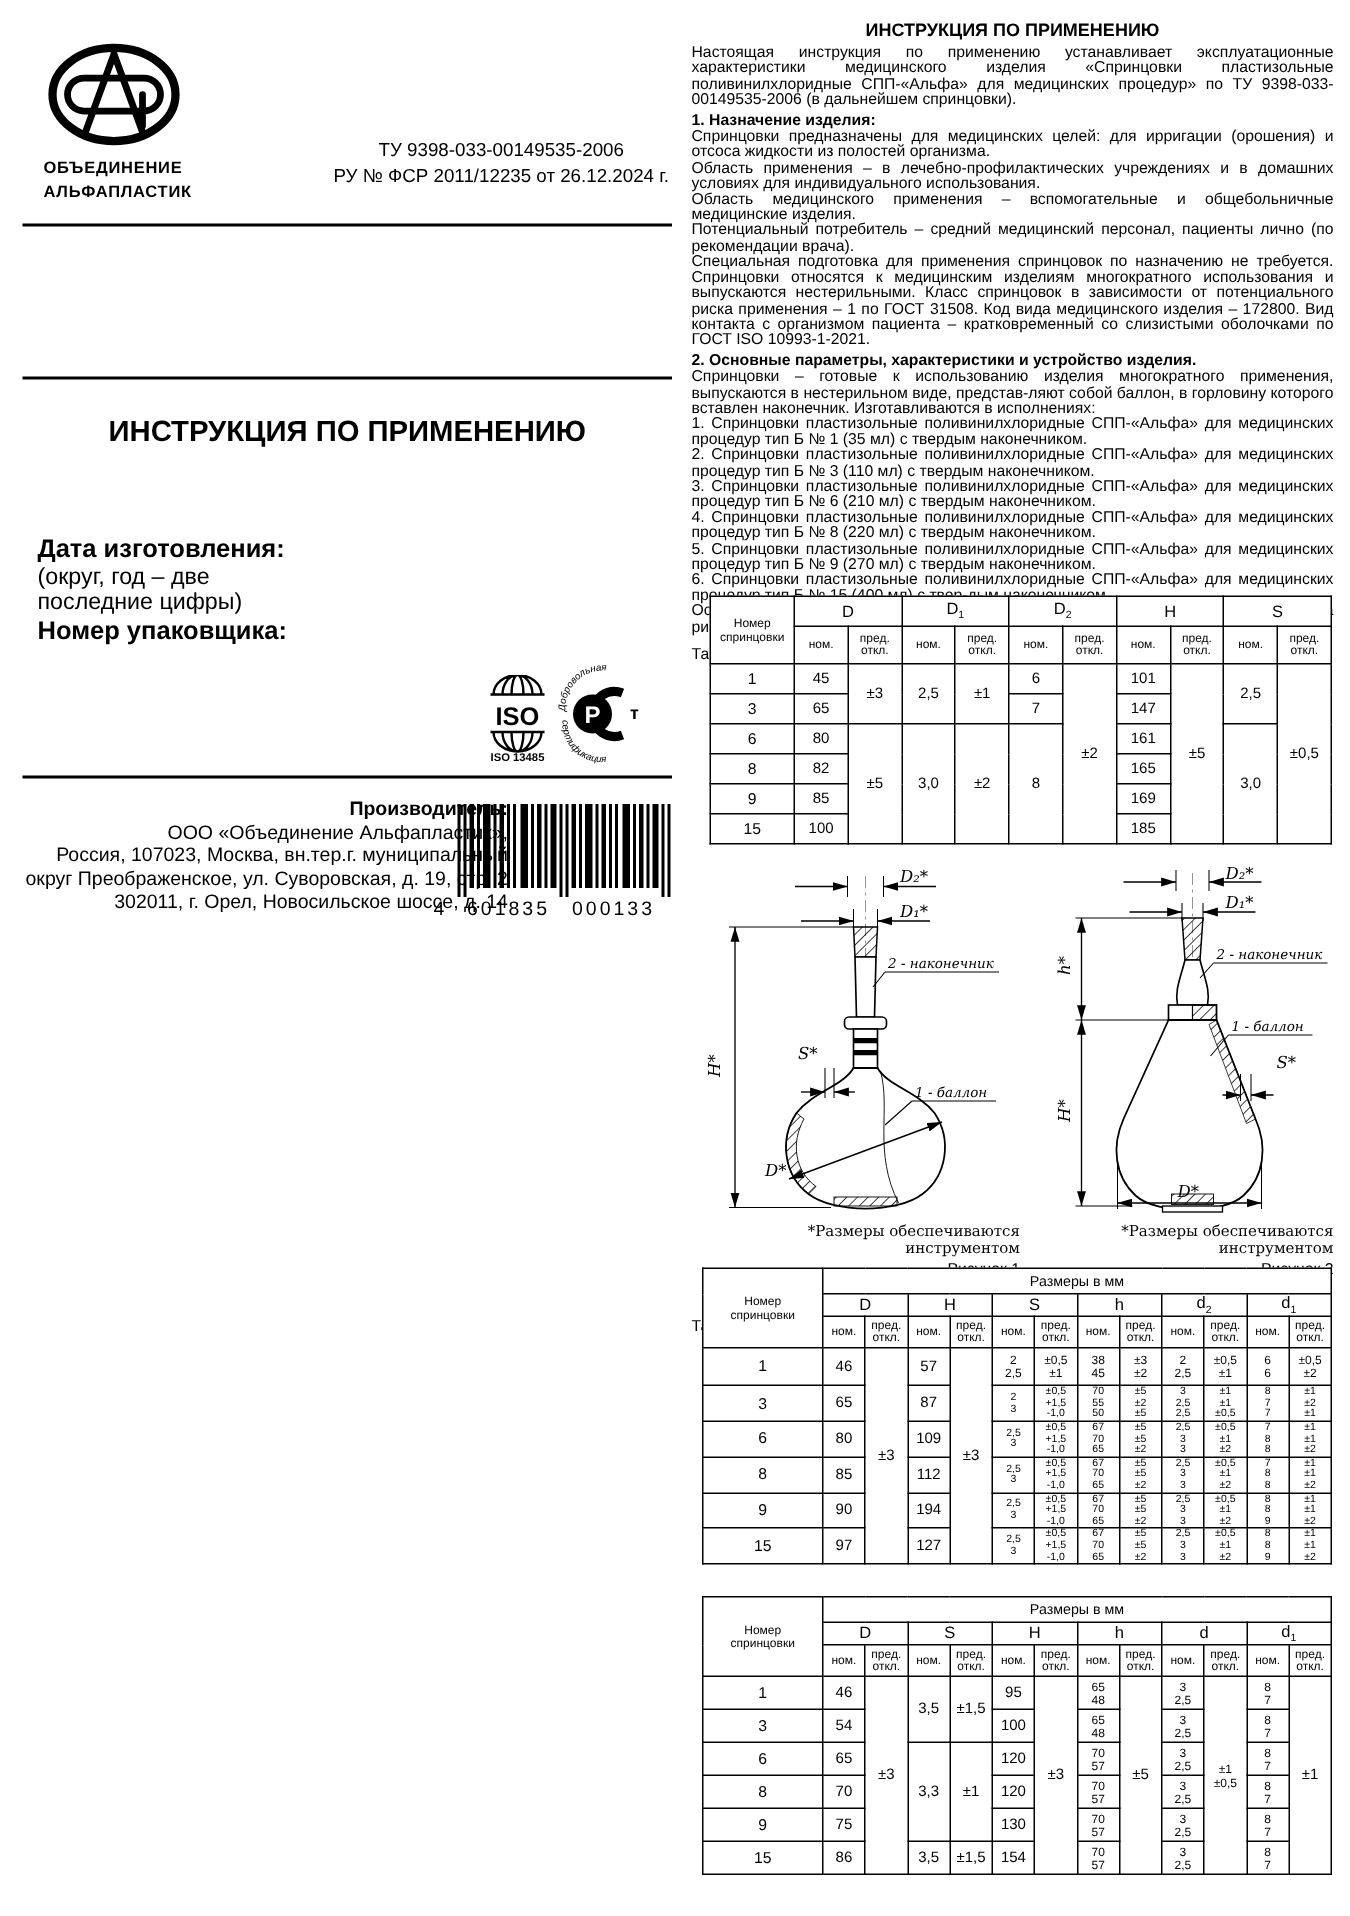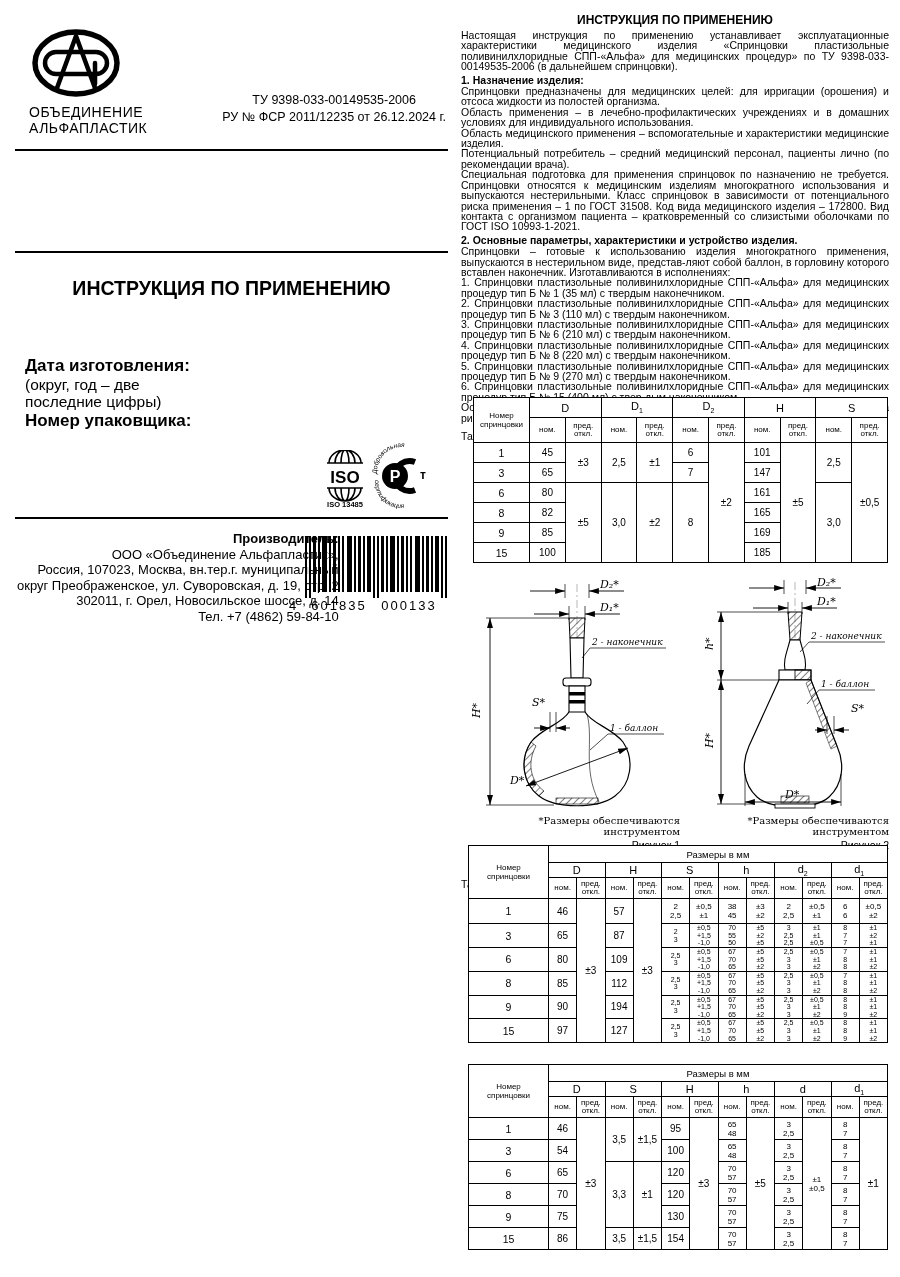--- a/index.html
+++ b/index.html
@@ -1,21 +1,21 @@
 <!DOCTYPE html>
 <html><head>
 <meta charset="utf-8">
 <style>
   html,body{margin:0;padding:0;background:#fff;}
   body{width:900px;height:1277px;position:relative;font-family:"Liberation Sans",sans-serif;color:#000;}
   .abs{position:absolute;}
   .left-col{position:absolute;left:15px;top:0;width:433px;height:1277px;}
   .right-col{position:absolute;left:461px;top:0;width:428px;height:1277px;}
   .rule{position:absolute;left:0;right:0;height:2px;background:#000;}
-  .brand{font-size:14px;font-weight:normal;line-height:16px;letter-spacing:.5px;}
+  .brand{font-size:11px;font-weight:bold;line-height:16px;letter-spacing:.5px;}
   .reg{font-size:12.5px;line-height:17px;text-align:center;}
   .ptitle{width:100%;text-align:center;font-weight:bold;font-size:18px;line-height:21.5px;}
   .inst-head{width:100%;text-align:center;font-weight:bold;font-size:19.5px;}
   .lbl-big{font-size:17px;font-weight:bold;}
   .note{font-size:15.5px;line-height:16.5px;}
   .manu{font-size:13px;line-height:15.5px;text-align:right;}
   .manu .b{font-weight:bold;}
   
   .rhead{width:100%;text-align:center;font-weight:bold;font-size:12px;}
   .rtext{font-size:10.5px;line-height:10.4px;text-align:justify;}
@@ -106,21 +106,20 @@
     </svg>
 
     <div class="rule" style="top:517px"></div>
 
     <div class="abs manu" style="left:2px;top:531px">
       <div class="b">Производитель:</div>
       <div>ООО «Объединение Альфапластик»,</div>
       <div>Россия, 107023, Москва, вн.тер.г. муниципальный</div>
       <div>округ Преображенское, ул. Суворовская, д. 19, стр. 2</div>
       <div>302011, г. Орел, Новосильское шоссе, д. 14</div>
-      <div>Тел. +7 (4862) 59-84-10</div>
     </div>
 
     <svg class="abs" style="left:272px;top:534px" width="162" height="80" viewBox="-16 0 162 80">
       <g fill="#000">
         <rect x="2" y="2" width="2" height="62"></rect>
           <rect x="6" y="2" width="2" height="62"></rect>
         <rect x="10" y="2" width="3" height="56"></rect>
           <rect x="15" y="2" width="2" height="56"></rect>
         <rect x="19" y="2" width="5" height="56"></rect>
           <rect x="26" y="2" width="2" height="56"></rect>
@@ -157,21 +156,21 @@
 
   <div class="right-col">
 
     <div class="abs rhead" style="top:13px">ИНСТРУКЦИЯ ПО ПРИМЕНЕНИЮ</div>
 
     <div class="abs rtext" style="top:30px;left:0;width:428px">
       <p>Настоящая инструкция по применению устанавливает эксплуатационные характеристики медицинского изделия «Спринцовки пластизольные поливинилхлоридные СПП-«Альфа» для медицинских процедур» по ТУ 9398-033-00149535-2006 (в дальнейшем спринцовки).</p>
       <div class="bh">1. Назначение изделия:</div>
       <p class="tight">Спринцовки предназначены для медицинских целей: для ирригации (орошения) и отсоса жидкости из полостей организма.</p>
       <p class="tight">Область применения – в лечебно-профилактических учреждениях и в домашних условиях для индивидуального использования.</p>
-      <p class="tight">Область медицинского применения – вспомогательные и характеристики медицинские изделия.</p>
+      <p class="tight">Область медицинского применения – вспомогательные и общебольничные медицинские изделия.</p>
       <p class="tight">Потенциальный потребитель – средний медицинский персонал, пациенты лично (по рекомендации врача).</p>
       <p class="tight">Специальная подготовка для применения спринцовок по назначению не требуется. Спринцовки относятся к медицинским изделиям многократного использования и выпускаются нестерильными. Класс спринцовок в зависимости от потенциального риска применения – 1 по ГОСТ 31508. Код вида медицинского изделия – 172800. Вид контакта с организмом пациента – кратковременный со слизистыми оболочками по ГОСТ ISO 10993-1-2021.</p>
       <div class="bh">2. Основные параметры, характеристики и устройство изделия.</div>
       <p class="tight">Спринцовки – готовые к использованию изделия многократного применения, выпускаются в нестерильном виде, представ-ляют собой баллон, в горловину которого вставлен наконечник. Изготавливаются в исполнениях:</p>
       <p class="tight">1. Спринцовки пластизольные поливинилхлоридные СПП-«Альфа» для медицинских процедур тип Б № 1 (35 мл) с твердым наконечником.</p>
       <p class="tight">2. Спринцовки пластизольные поливинилхлоридные СПП-«Альфа» для медицинских процедур тип Б № 3 (110 мл) с твердым наконечником.</p>
       <p class="tight">3. Спринцовки пластизольные поливинилхлоридные СПП-«Альфа» для медицинских процедур тип Б № 6 (210 мл) с твердым наконечником.</p>
       <p class="tight">4. Спринцовки пластизольные поливинилхлоридные СПП-«Альфа» для медицинских процедур тип Б № 8 (220 мл) с твердым наконечником.</p>
       <p class="tight">5. Спринцовки пластизольные поливинилхлоридные СПП-«Альфа» для медицинских процедур тип Б № 9 (270 мл) с твердым наконечником.</p>
       <p class="tight">6. Спринцовки пластизольные поливинилхлоридные СПП-«Альфа» для медицинских процедур тип Б № 15 (400 мл) с твер-дым наконечником.</p>

